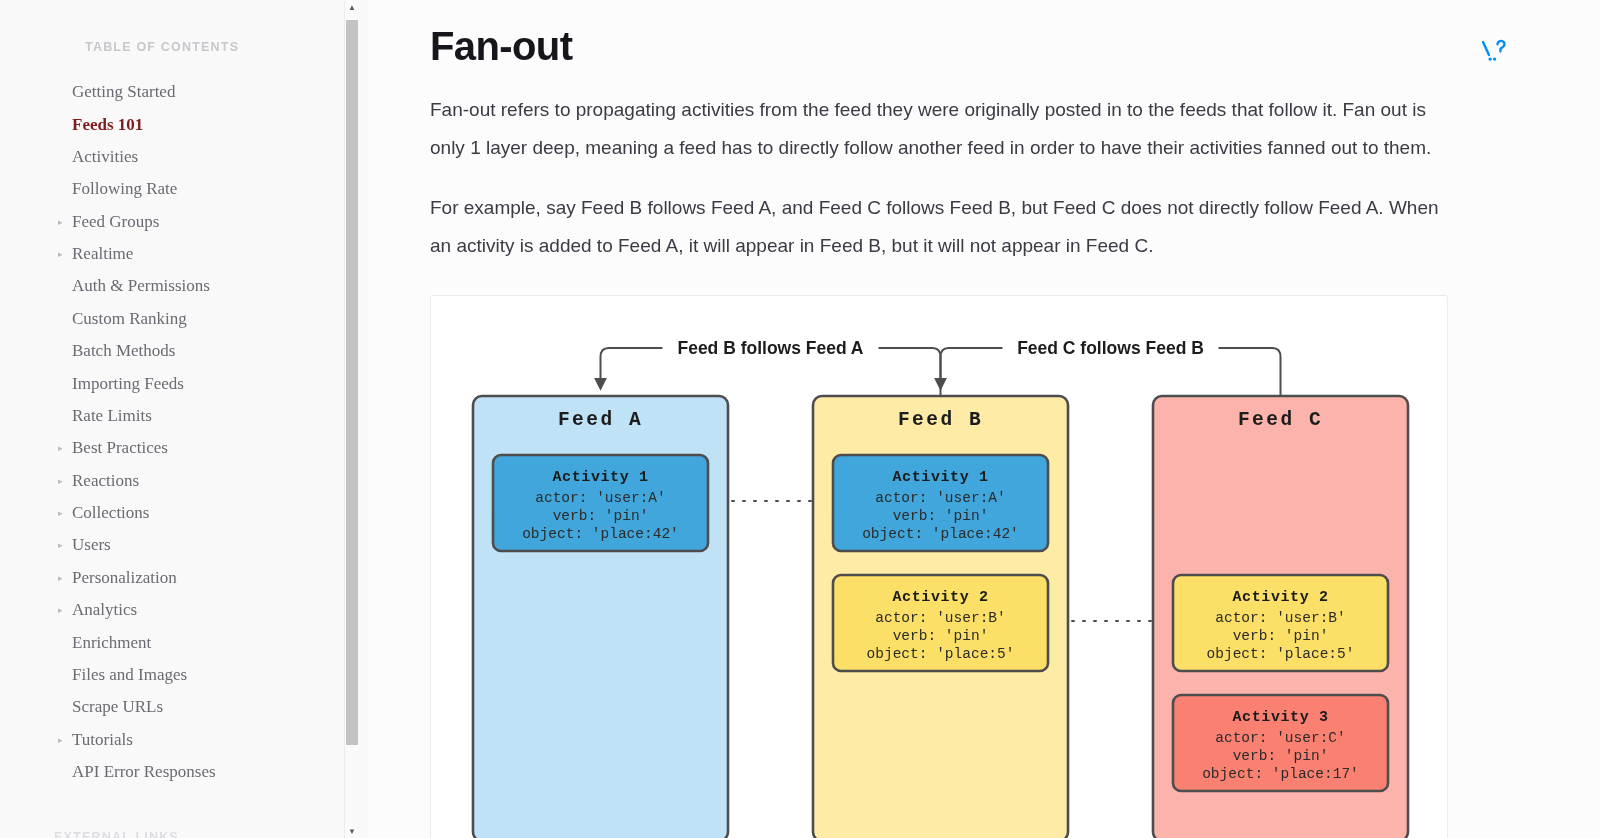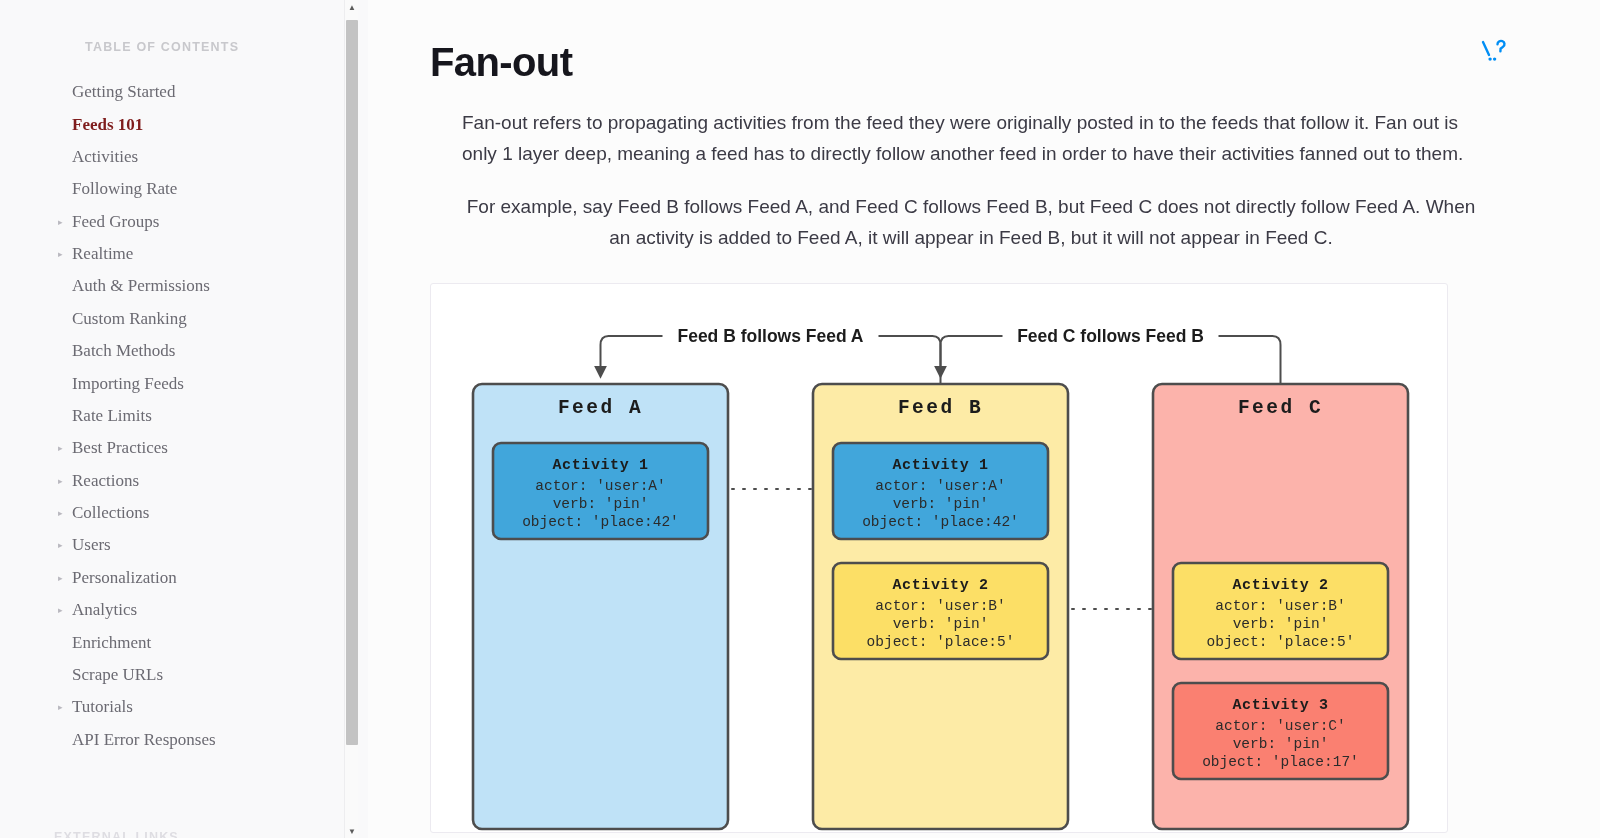--- a/index.html
+++ b/index.html
@@ -88,37 +88,36 @@
     background: #fcfcfc;
     position: relative;
     padding: 0 60px 0 62px;
     overflow: hidden;
   }
   .page-title {
     font-size: 40px;
     font-weight: 700;
     letter-spacing: -0.6px;
     color: #16161d;
-    padding-top: 40px;
+    padding-top: 24px;
   }
   .suggest-edits {
     position: absolute;
     top: 38px; right: 88px;
     width: 34px; height: 26px;
     cursor: pointer;
   }
   .body-text {
     font-size: 19px;
-    line-height: 31px;
+    line-height: 38px;
     color: #3b3a45;
     margin-top: 22px;
     max-width: 1018px;
-    margin-left: 32px;
-  }
-  .body-text + .body-text { margin-top: 22px; text-align: center; }
+  }
+  .body-text + .body-text { margin-top: 22px; }
 
   
   .diagram-card {
     margin-top: 30px;
     width: 1018px;
     height: 550px;
     background: #ffffff;
     border: 1px solid #eceaf0;
     border-radius: 3px;
     overflow: hidden;
@@ -145,20 +144,21 @@
         <div class="toc-item"><span>Batch Methods</span></div>
         <div class="toc-item"><span>Importing Feeds</span></div>
         <div class="toc-item"><span>Rate Limits</span></div>
         <div class="toc-item"><span class="toc-caret">▸</span><span>Best Practices</span></div>
         <div class="toc-item"><span class="toc-caret">▸</span><span>Reactions</span></div>
         <div class="toc-item"><span class="toc-caret">▸</span><span>Collections</span></div>
         <div class="toc-item"><span class="toc-caret">▸</span><span>Users</span></div>
         <div class="toc-item"><span class="toc-caret">▸</span><span>Personalization</span></div>
         <div class="toc-item"><span class="toc-caret">▸</span><span>Analytics</span></div>
         <div class="toc-item"><span>Enrichment</span></div>
+        <div class="toc-item"><span>Files and Images</span></div>
         <div class="toc-item"><span>Scrape URLs</span></div>
         <div class="toc-item"><span class="toc-caret">▸</span><span>Tutorials</span></div>
         <div class="toc-item"><span>API Error Responses</span></div>
       </div>
     <div class="ext-heading">EXTERNAL LINKS</div>
 
     <div class="sb-track">
       <div class="sb-arrow up">▲</div>
       <div class="sb-thumb"></div>
       <div class="sb-arrow down">▼</div>

